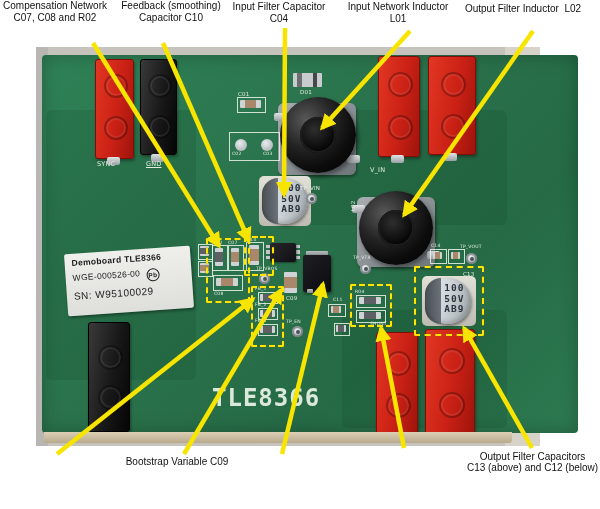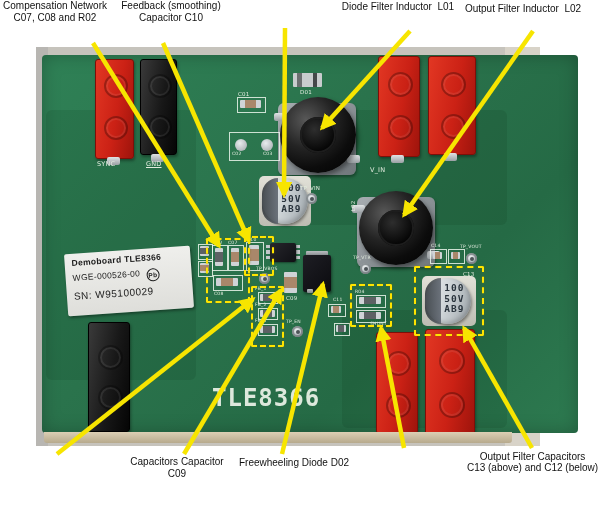--- a/index.html
+++ b/index.html
@@ -298,20 +298,20 @@
       <line x1="282" y1="454" x2="323" y2="284" marker-end="url(#ah)"></line>
       <line x1="404" y1="448" x2="381" y2="328" marker-end="url(#ah)"></line>
       <line x1="532" y1="448" x2="464" y2="328" marker-end="url(#ah)"></line>
     </g>
   </svg>
 
   <div class="callout" style="left:0px;top:0px;width:110px;">Compensation Network
 C07, C08 and R02</div>
   <div class="callout" style="left:118px;top:0px;width:106px;">Feedback (smoothing)
 Capacitor C10</div>
-  <div class="callout" style="left:341px;top:1px;width:114px;">Diode Filter Inductor  L01</div>
+  <div class="callout" style="left:223px;top:1px;width:112px;">Input Filter Capacitor C04</div>
+  <div class="callout" style="left:341px;top:1px;width:114px;">Input Network Inductor  L01</div>
   <div class="callout" style="left:463px;top:3px;width:120px;text-align:center;">Output Filter Inductor  L02</div>
 
-  <div class="callout" style="left:122px;top:456px;width:110px;">Capacitors Capacitor C09</div>
-  <div class="callout" style="left:238px;top:457px;width:112px;">Freewheeling Diode D02</div>
+  <div class="callout" style="left:122px;top:456px;width:110px;">Bootstrap Variable C09</div>
   <div class="callout lh11" style="left:466px;top:451px;width:133px;">Output Filter Capacitors
 C13 (above) and C12 (below)</div>
 </div>
 
 </body></html>

